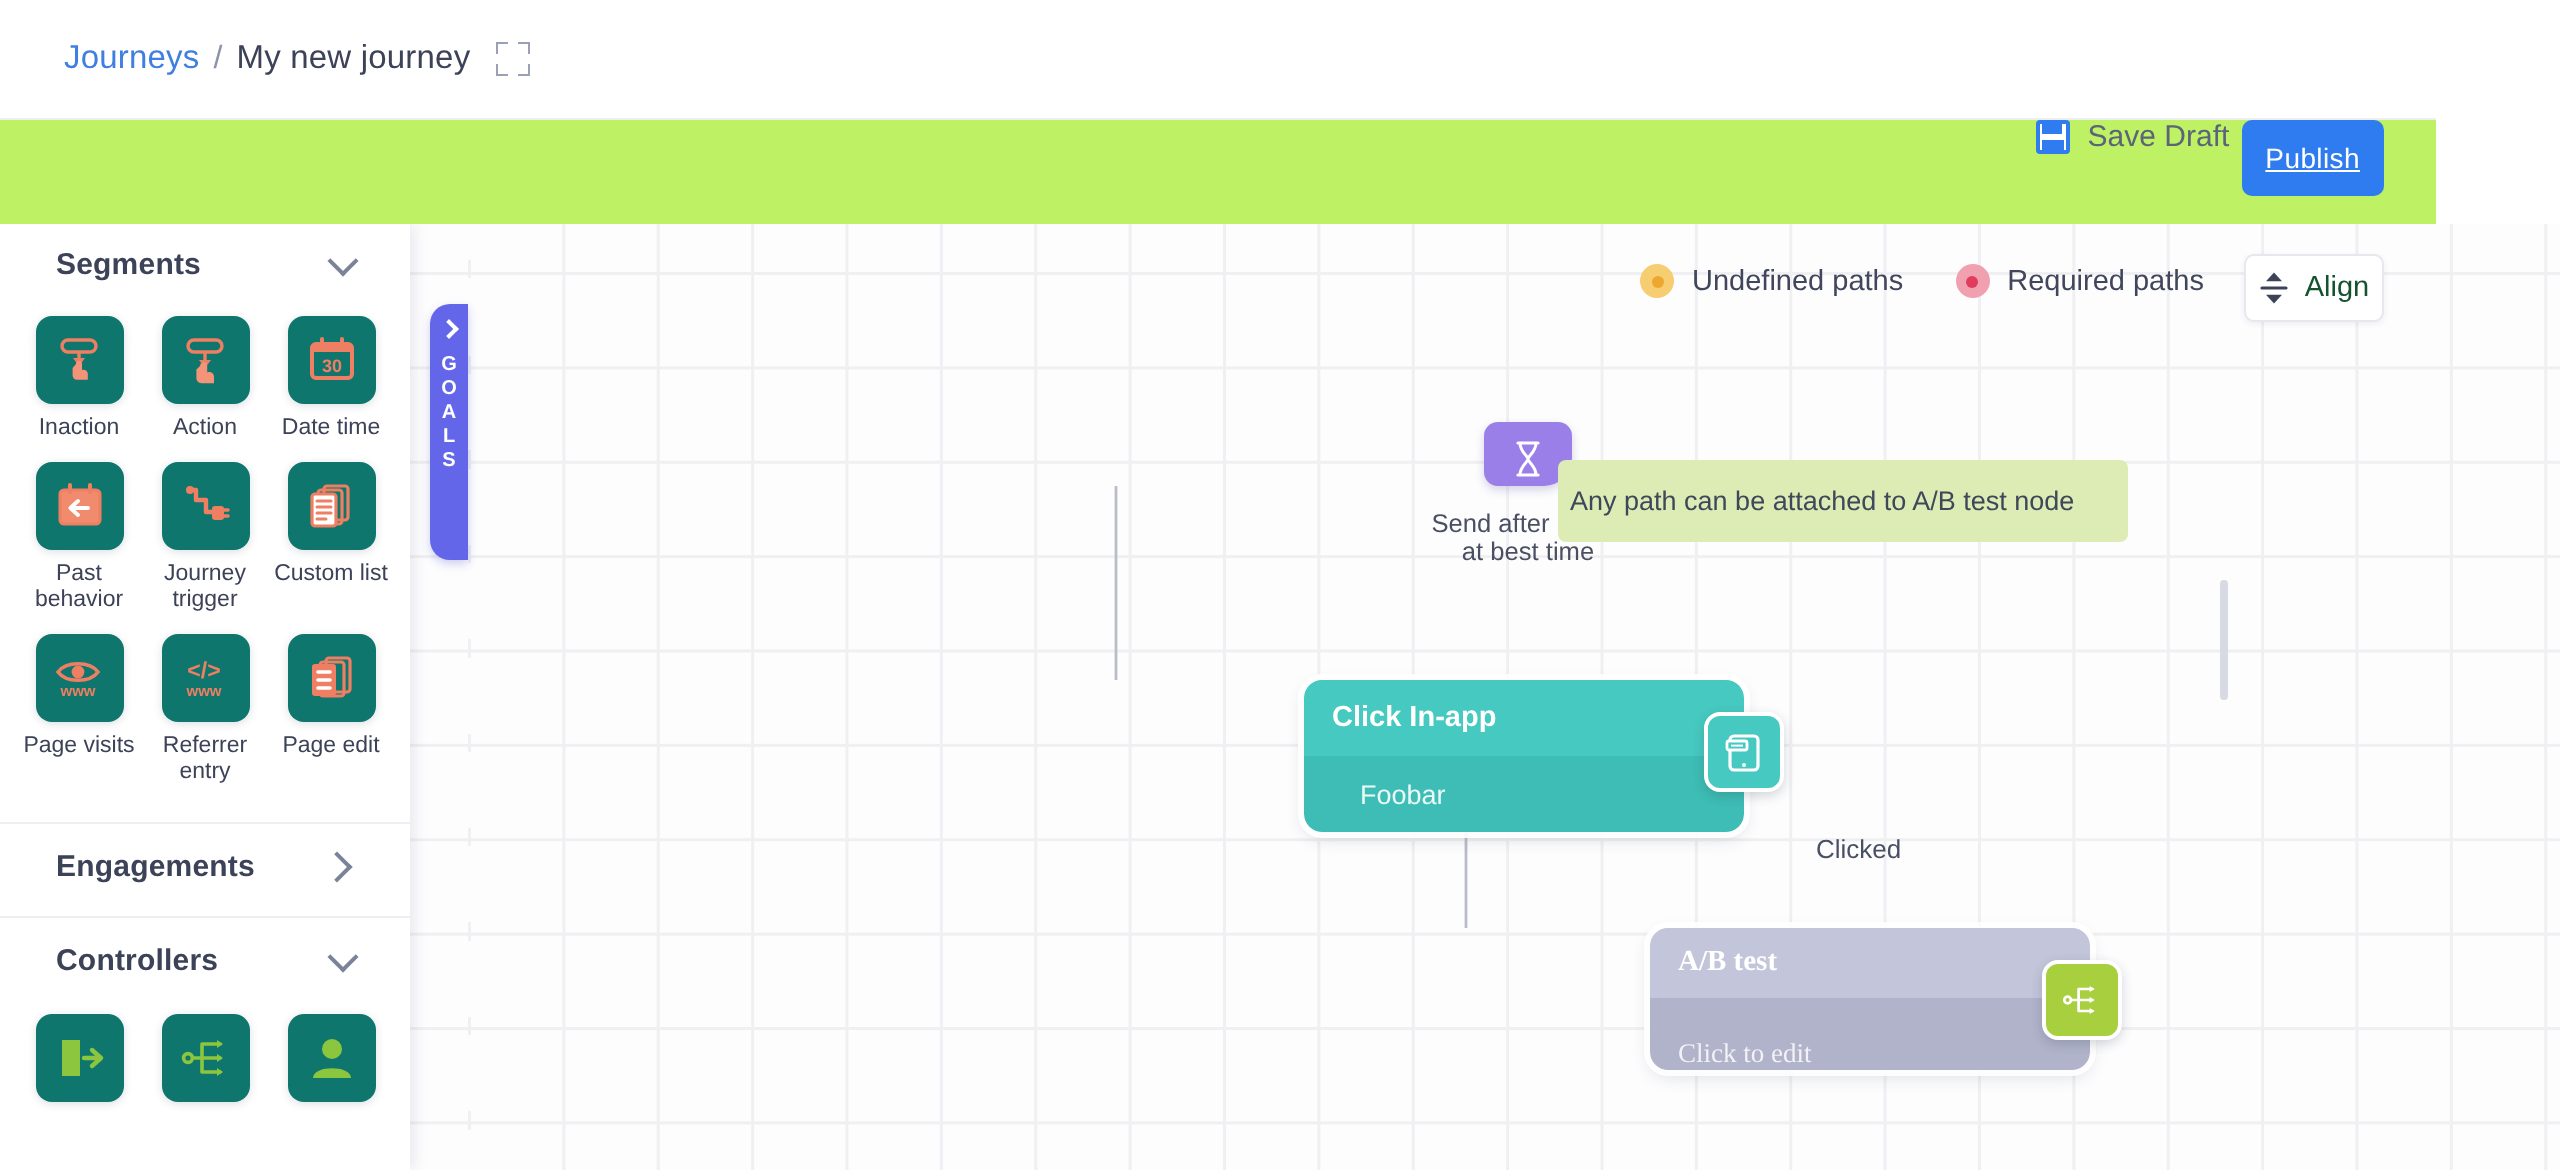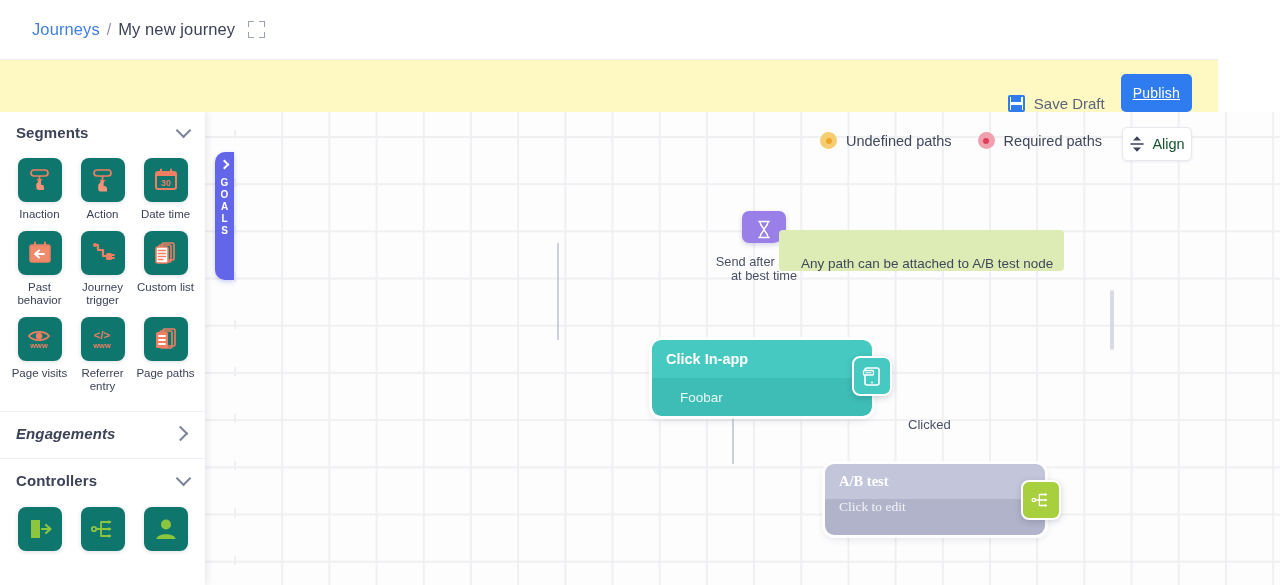--- a/index.html
+++ b/index.html
@@ -23,22 +23,22 @@
   .expand-icon { margin-left:13px; width:17px; height:17px; position:relative; cursor:pointer; display:inline-block; }
   .expand-icon i { position:absolute; width:6px; height:6px; border:1.6px solid #9aa1b2; }
   .expand-icon i:nth-child(1){ left:0; top:0; border-right:0; border-bottom:0; }
   .expand-icon i:nth-child(2){ right:0; top:0; border-left:0; border-bottom:0; }
   .expand-icon i:nth-child(3){ left:0; bottom:0; border-right:0; border-top:0; }
   .expand-icon i:nth-child(4){ right:0; bottom:0; border-left:0; border-top:0; }
 
   
   .action-bar {
     position:absolute; left:0; top:59px; width:1218px; height:53px;
-    background:#fef9c3; border-top:1px solid #eceef2;
-    display:flex; align-items:flex-end; justify-content:flex-end; padding-right:26px; gap:16px;
+    background:#bef264; border-top:1px solid #eceef2;
+    display:flex; align-items:flex-start; justify-content:flex-end; padding-right:26px; gap:6px;
     z-index:40;
   }
   .save-draft { display:flex; align-items:center; gap:9px; cursor:pointer; }
   .save-draft .label { color:#5b6478; font-size:15px; }
   .floppy { width:17px; height:17px; position:relative; }
   .floppy .body { position:absolute; inset:0; border:2px solid #2f7bf0; border-radius:2px; background:#fff; }
   .floppy .top { position:absolute; left:3.5px; top:1.5px; width:10px; height:5px; background:#2f7bf0; }
   .floppy .bot { position:absolute; left:3px; bottom:1.5px; width:11px; height:5.5px; background:#2f7bf0; }
   .publish-btn {
     background:#2f7bf0; color:#fff; font-size:14px; border:0; border-radius:5px;
@@ -46,21 +46,21 @@
   }
 
   
   .sidebar {
     position:absolute; left:0; top:112px; width:205px; height:473px;
     background:#ffffff; box-shadow: 2px 0 7px rgba(40,48,70,.10);
     overflow:hidden; z-index:30;
   }
   .sb-section-head {
     display:flex; align-items:center; justify-content:space-between;
-    padding:0 16px; height:40px;text-align:right;
+    padding:0 28px; height:40px;text-align:right;
   }
   .sb-section-head .title { font-size:15px; color:#3c4257; font-weight:600; letter-spacing:.1px; }
   .chev { width:11px; height:11px; border-right:2px solid #7b8398; border-bottom:2px solid #7b8398; }
   .chev.down { transform: rotate(45deg); margin-bottom:4px; }
   .chev.right { transform: rotate(-45deg); margin-right:3px; }
   .sb-grid { display:flex; flex-wrap:wrap; padding:6px 8px 4px 8px; }
   .sb-item { width:63px; display:flex; flex-direction:column; align-items:center; cursor:pointer; margin-bottom:10px; }
   .sb-tile {
     width:44px; height:44px; border-radius:8px; background:#0f766e;
     box-shadow:0 1px 4px rgba(45,55,80,.16);
@@ -122,21 +122,21 @@
     position:absolute; left:1122px; top:127px; width:70px; height:34px;
     background:#fff; border:1px solid #e6e8ee; border-radius:5px;
     display:flex; align-items:center; justify-content:center; gap:7px; cursor:pointer;
     box-shadow:0 1px 3px rgba(40,48,70,.08); z-index:20;
   }
   .align-label{ font-size:14.5px; color:#14532d; }
 
   
   .tip{
     position:absolute; left:779px; top:230px; width:285px; height:41px;
-    background:#dcecb4; border-radius:4px; display:flex; align-items:flex-end; padding-left:22px; z-index:20;
+    background:#dcecb4; border-radius:4px; display:flex; align-items:center; padding-left:6px; z-index:20;
   }
   .tip-text{ font-size:13.5px; color:#41475a; }
 
   
   .node-wait{
     position:absolute; left:537px; top:99px; width:44px; height:32px;
     background:#9b7fe8; border-radius:7px 7px 14px 7px;
     display:flex; align-items:flex-end; justify-content:center; padding-bottom:4px;
     box-shadow:0 2px 5px rgba(70,60,140,.22); z-index:12; cursor:pointer;
   }
@@ -166,21 +166,21 @@
 
   .node-ab{
     position:absolute; left:620px; top:352px; width:220px; height:71px;
     border-radius:9px; background:#b0b3ca; overflow:hidden; z-index:14; cursor:pointer;
     box-shadow:0 3px 9px rgba(40,48,70,.16);
     outline:3px solid rgba(255,255,255,.9);
     font-family:Liberation Serif, serif;
   }
   .node-ab .hd{ height:35px; background:#c3c6da; display:flex; align-items:center; padding-left:14px; }
   .node-ab .hd span{ color:#fff; font-size:14.5px; font-weight:700; }
-  .node-ab .bd{ height:36px; display:flex; align-items:flex-start; padding-left:14px; }
+  .node-ab .bd{ height:36px; display:flex; align-items:flex-end; padding-left:14px; }
   .node-ab .bd span{ color:#f2f2f6; font-size:13.5px; }
 
   .edge-label{
     position:absolute; left:703px; top:305px; font-size:13px; color:#4a5064; z-index:13;
   }
 
   svg.edges{ position:absolute; left:0; top:0; width:1075px; height:473px; z-index:10; pointer-events:none; }
 
   
   .scrollbar{
@@ -320,27 +320,27 @@
 
       <div class="sb-item">
         <div class="sb-tile">
           <svg class="ico" width="26" height="26" viewBox="0 0 26 26">
             <rect x="10" y="3" width="12" height="17" rx="1.5" fill="none" stroke="#ef7f62" stroke-width="1.6"></rect>
             <rect x="7" y="5" width="12" height="17" rx="1.5" fill="none" stroke="#ef7f62" stroke-width="1.6"></rect>
             <rect x="3" y="6" width="12" height="16" rx="1.5" fill="#ef7f62"></rect>
             <path d="M6 10 L12 10 M6 14 L12 14 M6 18 L12 18" stroke="#fff" stroke-width="1.8" stroke-linecap="round"></path>
           </svg>
         </div>
-        <div class="sb-label">Page paths</div>
+        <div class="sb-label">Page edit</div>
       </div>
     </div>
 
     <div class="sb-divider"></div>
 
-    <div class="sb-section-head" style="height:42px;font-style:italic;">
+    <div class="sb-section-head" style="height:42px;">
       <span class="title">Engagements</span>
       <span class="chev right"></span>
     </div>
 
     <div class="sb-divider"></div>
 
     <div class="sb-section-head" style="height:42px;">
       <span class="title">Controllers</span>
       <span class="chev down"></span>
     </div>

